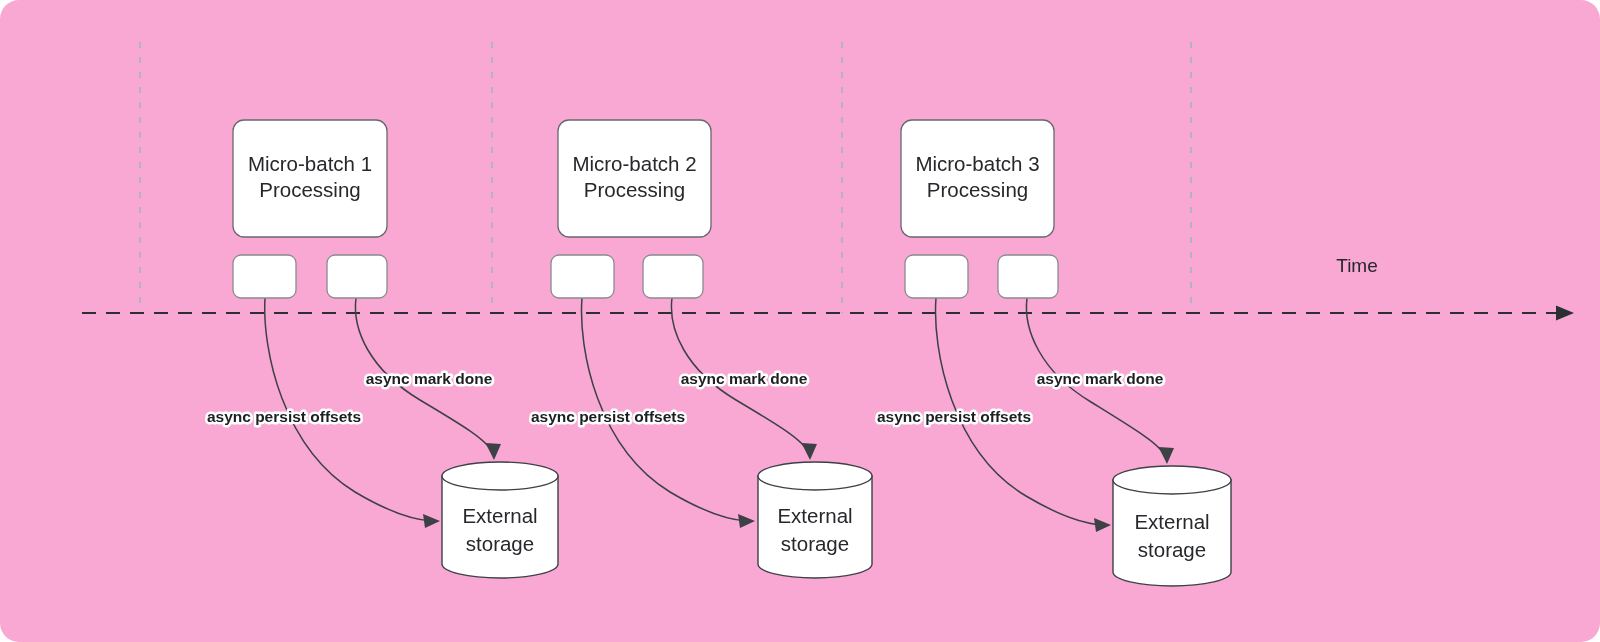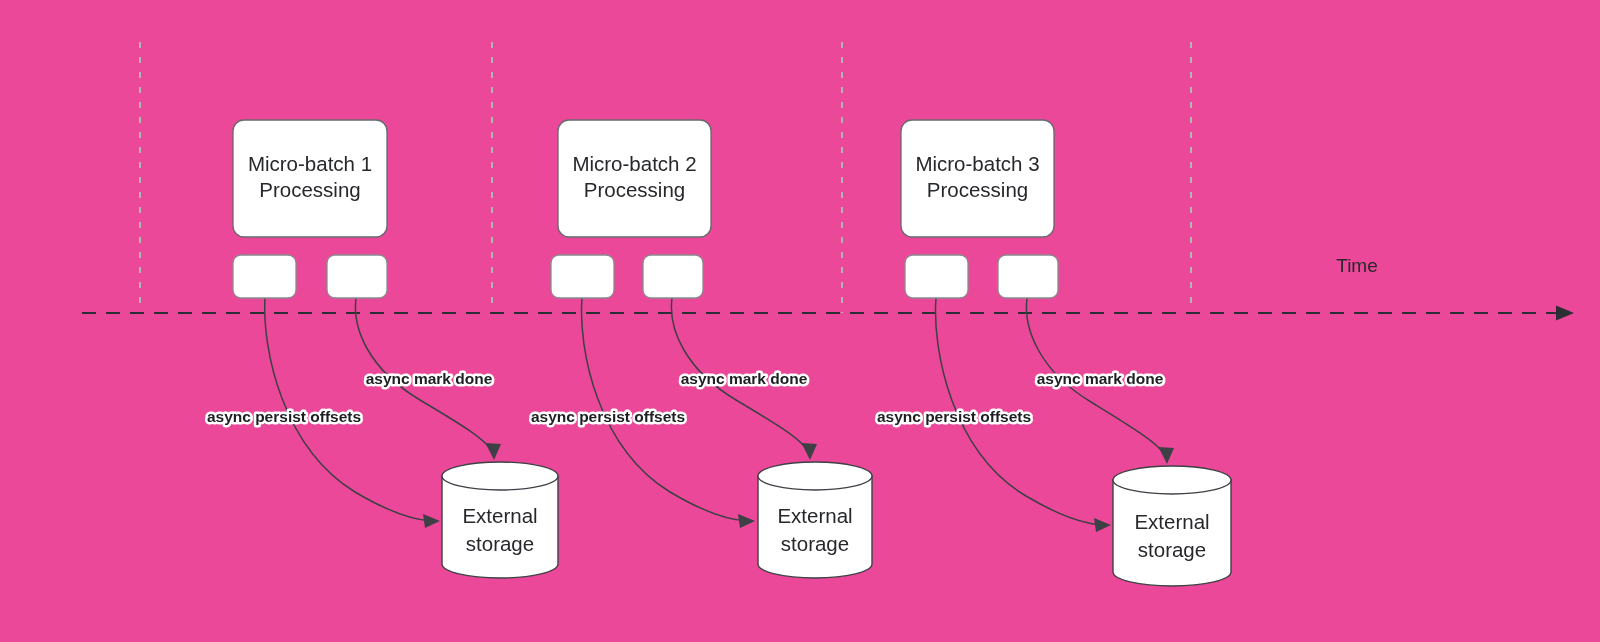--- a/index.html
+++ b/index.html
@@ -10,21 +10,22 @@
   body {
     width: 1600px;
     height: 642px;
     overflow: hidden;
     font-family: "Liberation Sans", sans-serif;
   }
   #diagram-root {
     position: relative;
     width: 1600px;
     height: 642px;
-    background: #ec4899;
+    background: #f9a8d4;
+    border-radius: 19px;
   }
   svg#diagram-svg {
     position: absolute;
     top: 0;
     left: 0;
     width: 1600px;
     height: 642px;
   }
   .box-shape {
     fill: #ffffff;

